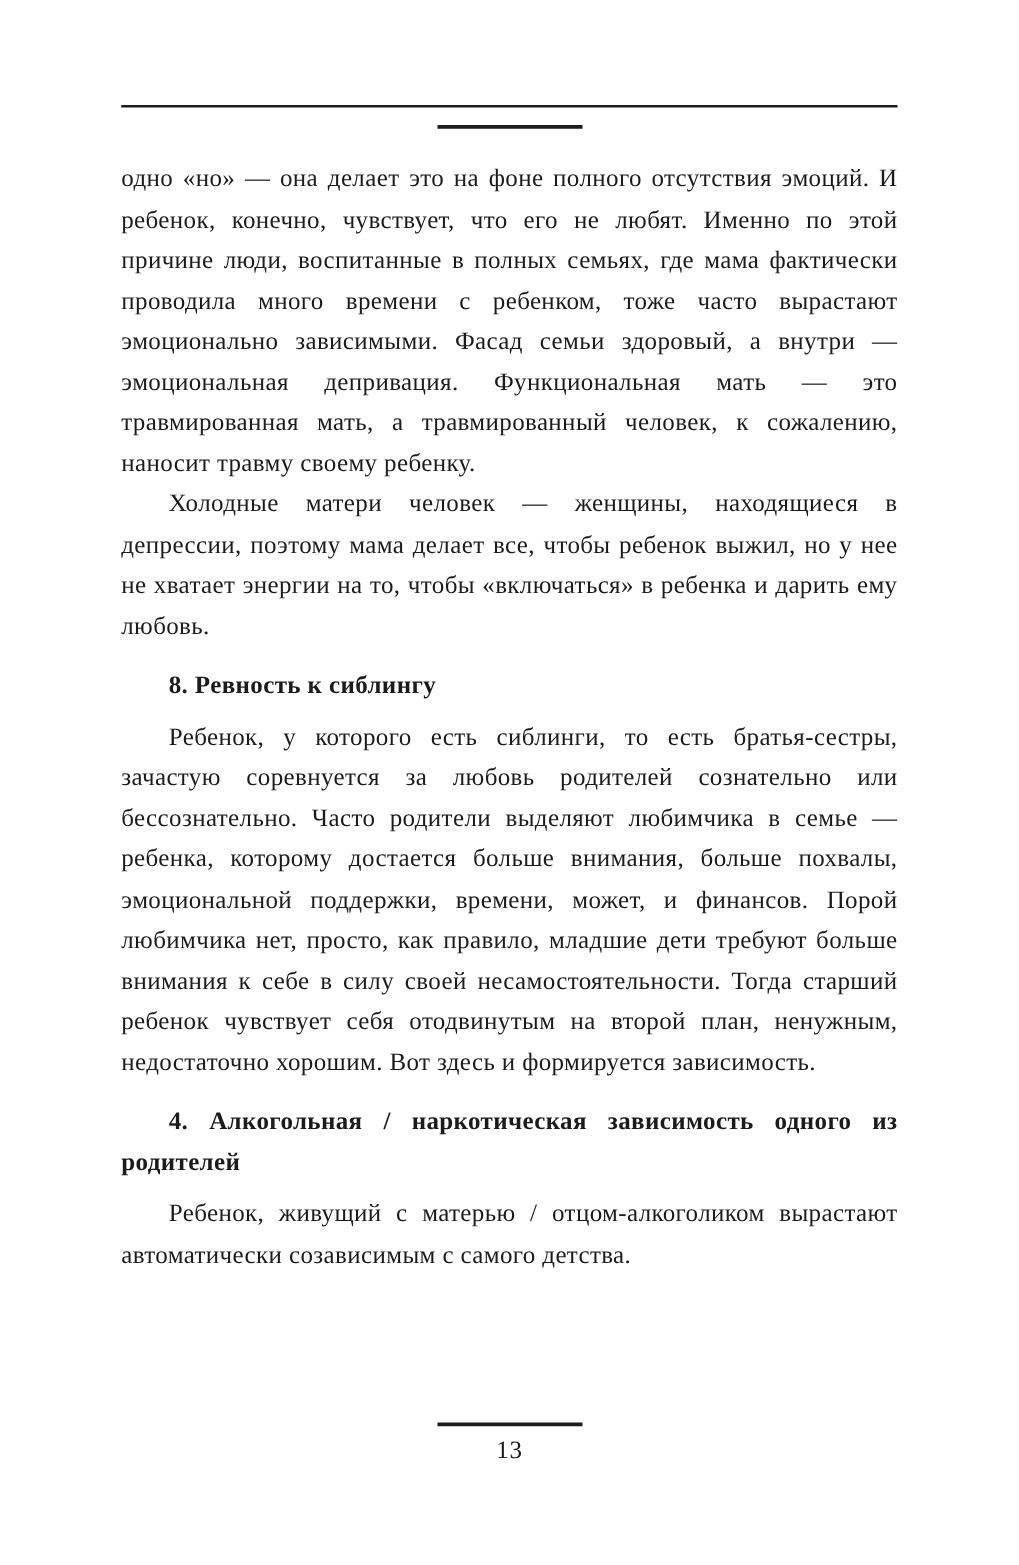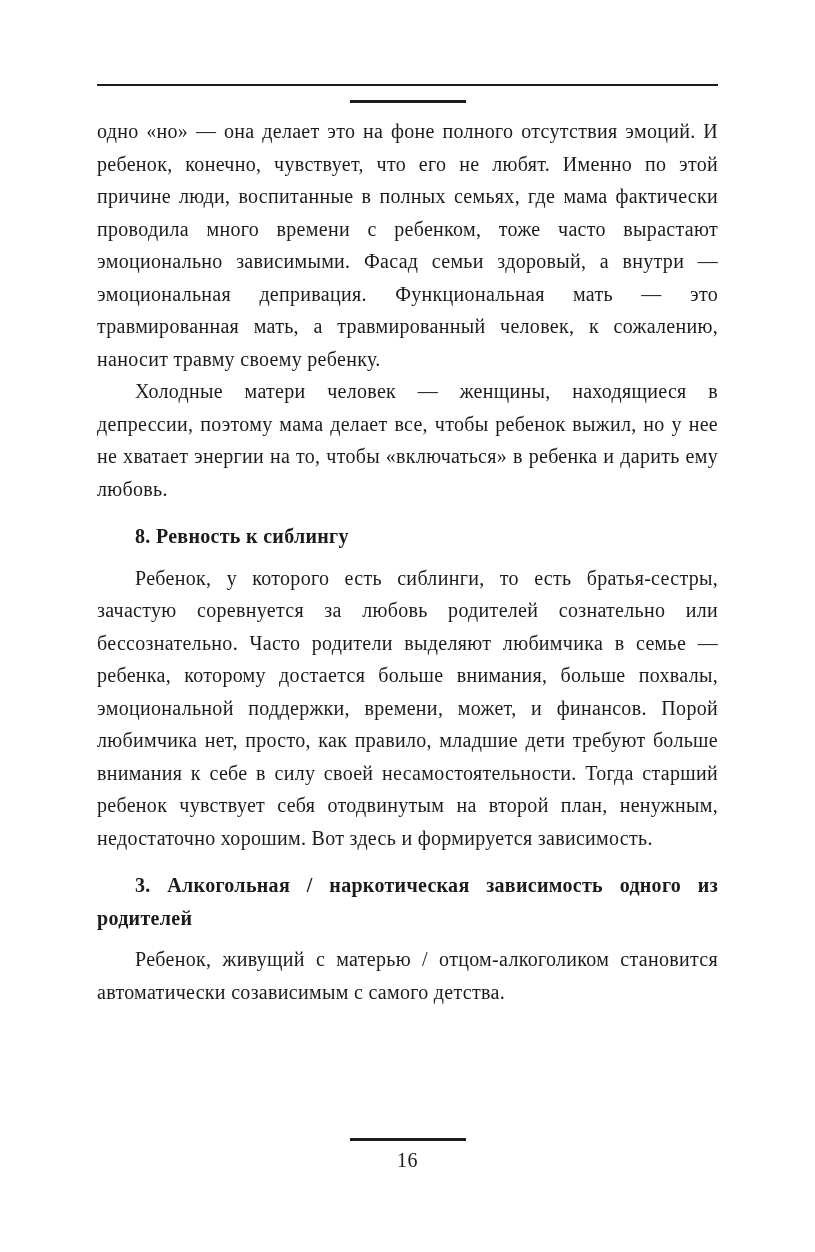--- a/index.html
+++ b/index.html
@@ -27,21 +27,21 @@
     height: 0;
     border-top: 2px solid #1c1c1c;
   }
   .rule-short {
     width: 116px;
     height: 3px;
     background: #1c1c1c;
     margin: 14px auto 0 auto;
   }
   .body-text {
-    margin-top: 12px;
+    margin-top: 24px;
     font-size: 20px;
     line-height: 32.5px;
     letter-spacing: 0.3px;
     text-align: justify;
     hyphens: auto;
     -webkit-hyphens: auto;
   }
   .para {
     margin: 0;
     text-indent: 38px;
@@ -85,23 +85,23 @@
   <div class="body-text">
 
     <p class="para no-indent">одно «но» — она делает это на фоне полного отсутствия эмоций. И ребенок, конечно, чувствует, что его не любят. Именно по этой причине люди, воспитанные в полных семьях, где мама фактически проводила много времени с ребенком, тоже часто вырастают эмоционально зависимыми. Фасад семьи здоровый, а внутри — эмоциональная депривация. Функциональная мать — это травмированная мать, а травмированный человек, к сожалению, наносит травму своему ребенку.</p>
 
     <p class="para">Холодные матери человек — женщины, находящиеся в депрессии, поэтому мама делает все, чтобы ребенок выжил, но у нее не хватает энергии на то, чтобы «включаться» в ребенка и дарить ему любовь.</p>
 
     <h3 class="heading">8.  Ревность к сиблингу</h3>
 
     <p class="para">Ребенок, у которого есть сиблинги, то есть братья-сестры, зачастую соревнуется за любовь родителей сознательно или бессознательно. Часто родители выделяют любимчика в семье — ребенка, которому достается больше внимания, больше похвалы, эмоциональной поддержки, времени, может, и финансов. Порой любимчика нет, просто, как правило, младшие дети требуют больше внимания к себе в силу своей несамостоятельности. Тогда старший ребенок чувствует себя отодвинутым на второй план, ненужным, недостаточно хорошим. Вот здесь и формируется зависимость.</p>
 
-    <h3 class="heading">3.  Алкогольная / наркотическая зависимость одного из родителей</h3>
+    <h3 class="heading">4.  Алкогольная / наркотическая зависимость одного из родителей</h3>
 
-    <p class="para">Ребенок, живущий с матерью / отцом-алкоголиком становится автоматически созависимым с самого детства.</p>
+    <p class="para">Ребенок, живущий с матерью / отцом-алкоголиком вырастают автоматически созависимым с самого детства.</p>
 
   </div>
 </div>
 
 <div class="footer">
   <div class="rule-short"></div>
-  <div class="page-number">16</div>
+  <div class="page-number">13</div>
 </div>
 
 </body></html>

